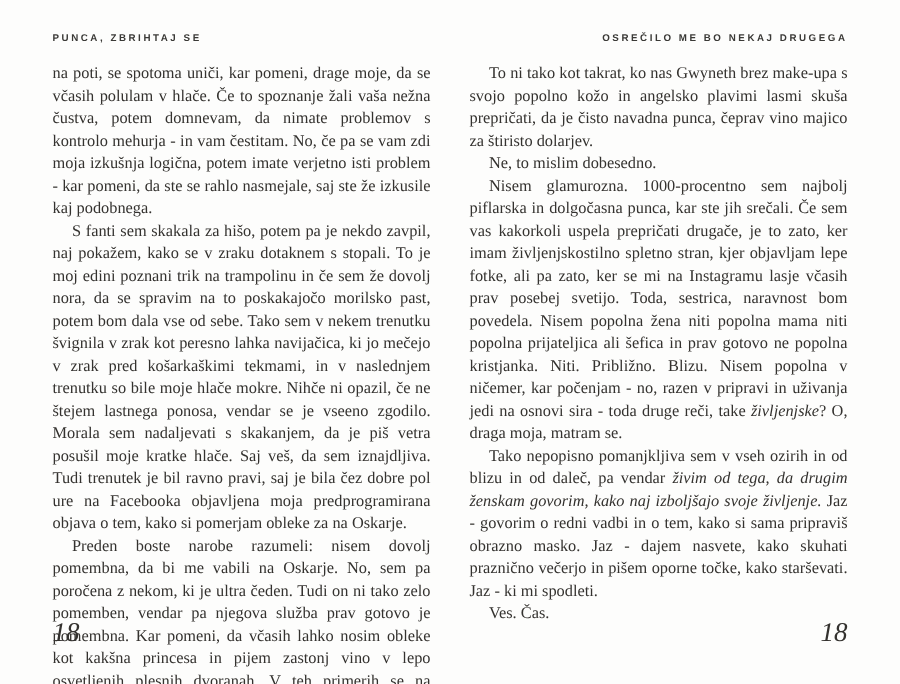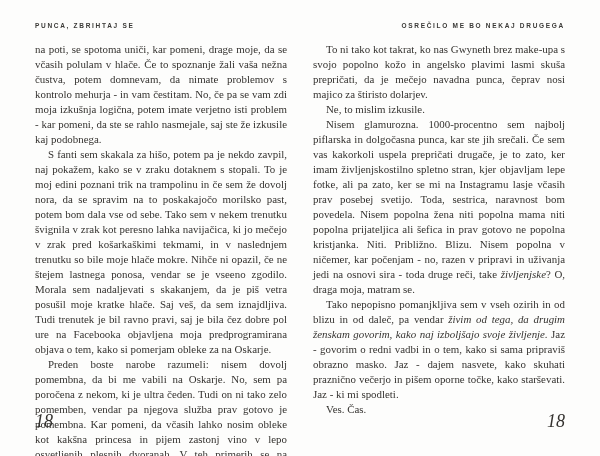--- a/index.html
+++ b/index.html
@@ -54,22 +54,22 @@
           <p class="indent"><span>Preden boste narobe razumeli: nisem dovolj pomembna, da bi me vabili na Oskarje. No, sem pa poročena z nekom, ki je ultra čeden. Tudi on ni tako zelo pomemben, vendar pa njegova služba prav gotovo je pomembna. Kar pomeni, da včasih lahko nosim obleke kot kakšna princesa in pijem zastonj vino v lepo osvetljenih plesnih dvoranah. V teh primerih se na Instagramu in Facebooku prikažejo najine fotke, kako sva vsa lepo počesana in zelo glamurozna in internetu se zmeša. To je pravi teren za ljudi, da mi potem pišejo, kako glamurozno je moje življenje in kako stilno dovršen in moden in popoln je moj svet. In vse, na kar pomislim, ko pozneje berem te komentarje, je, </span></p>
         </div>
     </div>
     <div class="folio">18</div>
   </div>
 
   <div class="page page-right">
     <div class="page-inner">
       <div class="running-head">OSREČILO ME BO NEKAJ DRUGEGA</div>
       <div class="page-body">
-          <p class="indent"><span>To ni tako kot takrat, ko nas Gwyneth brez make-upa s svojo popolno kožo in angelsko plavimi lasmi skuša prepričati, da je mečejo navadna punca, čeprav nosi majico za štiristo dolarjev.</span></p>
-          <p class="indent"><span>Ne, to mislim izkusile.</span></p>
+          <p class="indent"><span>To ni tako kot takrat, ko nas Gwyneth brez make-upa s svojo popolno kožo in angelsko plavimi lasmi skuša prepričati, da je čisto navadna punca, čeprav vino majico za štiristo dolarjev.</span></p>
+          <p class="indent"><span>Ne, to mislim dobesedno.</span></p>
           <p class="indent"><span>Nisem glamurozna. 1000-procentno sem najbolj piflarska in dolgočasna punca, kar ste jih srečali. Če sem vas kakorkoli uspela prepričati drugače, je to zato, ker imam življenjskostilno spletno stran, kjer objavljam lepe fotke, ali pa zato, ker se mi na Instagramu lasje včasih prav posebej svetijo. Toda, sestrica, naravnost bom povedela. Nisem popolna žena niti popolna mama niti popolna prijateljica ali šefica in prav gotovo ne popolna kristjanka. Niti. Približno. Blizu. Nisem popolna v ničemer, kar počenjam - no, razen v pripravi in uživanja jedi na osnovi sira - toda druge reči, take </span><span class="it">življenjske</span><span>? O, draga moja, matram se.</span></p>
           <p class="indent"><span>Tako nepopisno pomanjkljiva sem v vseh ozirih in od blizu in od daleč, pa vendar </span><span class="it">živim od tega, da drugim ženskam govorim, kako naj izboljšajo svoje življenje.</span><span> Jaz - govorim o redni vadbi in o tem, kako si sama pripraviš obrazno masko. Jaz - dajem nasvete, kako skuhati praznično večerjo in pišem oporne točke, kako starševati. Jaz - ki mi spodleti.</span></p>
           <p class="indent"><span>Ves. Čas.</span></p>
         </div>
     </div>
     <div class="folio">18</div>
   </div>
 </div>
 
 </body></html>

